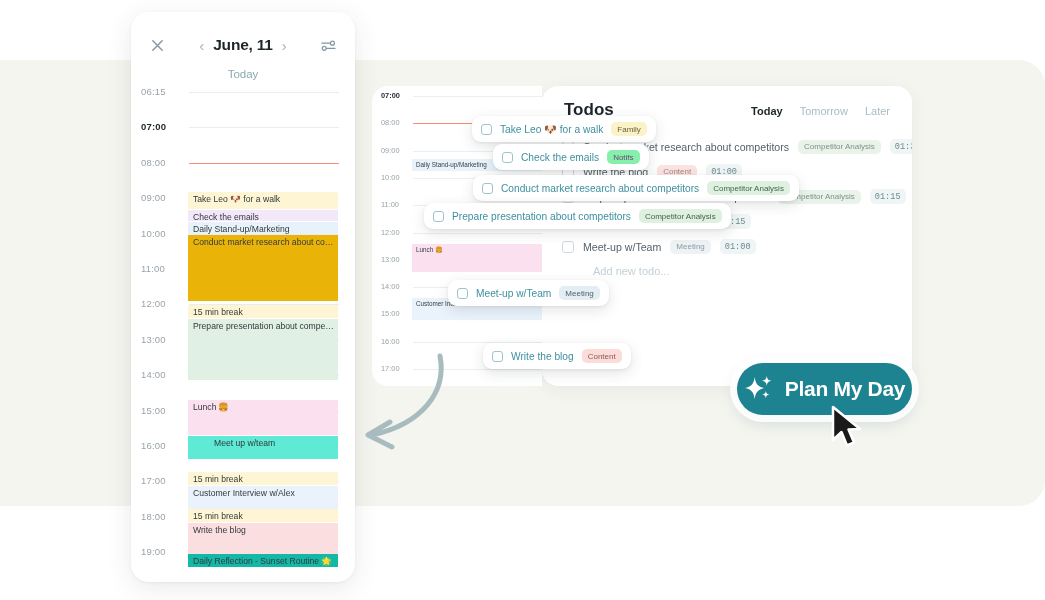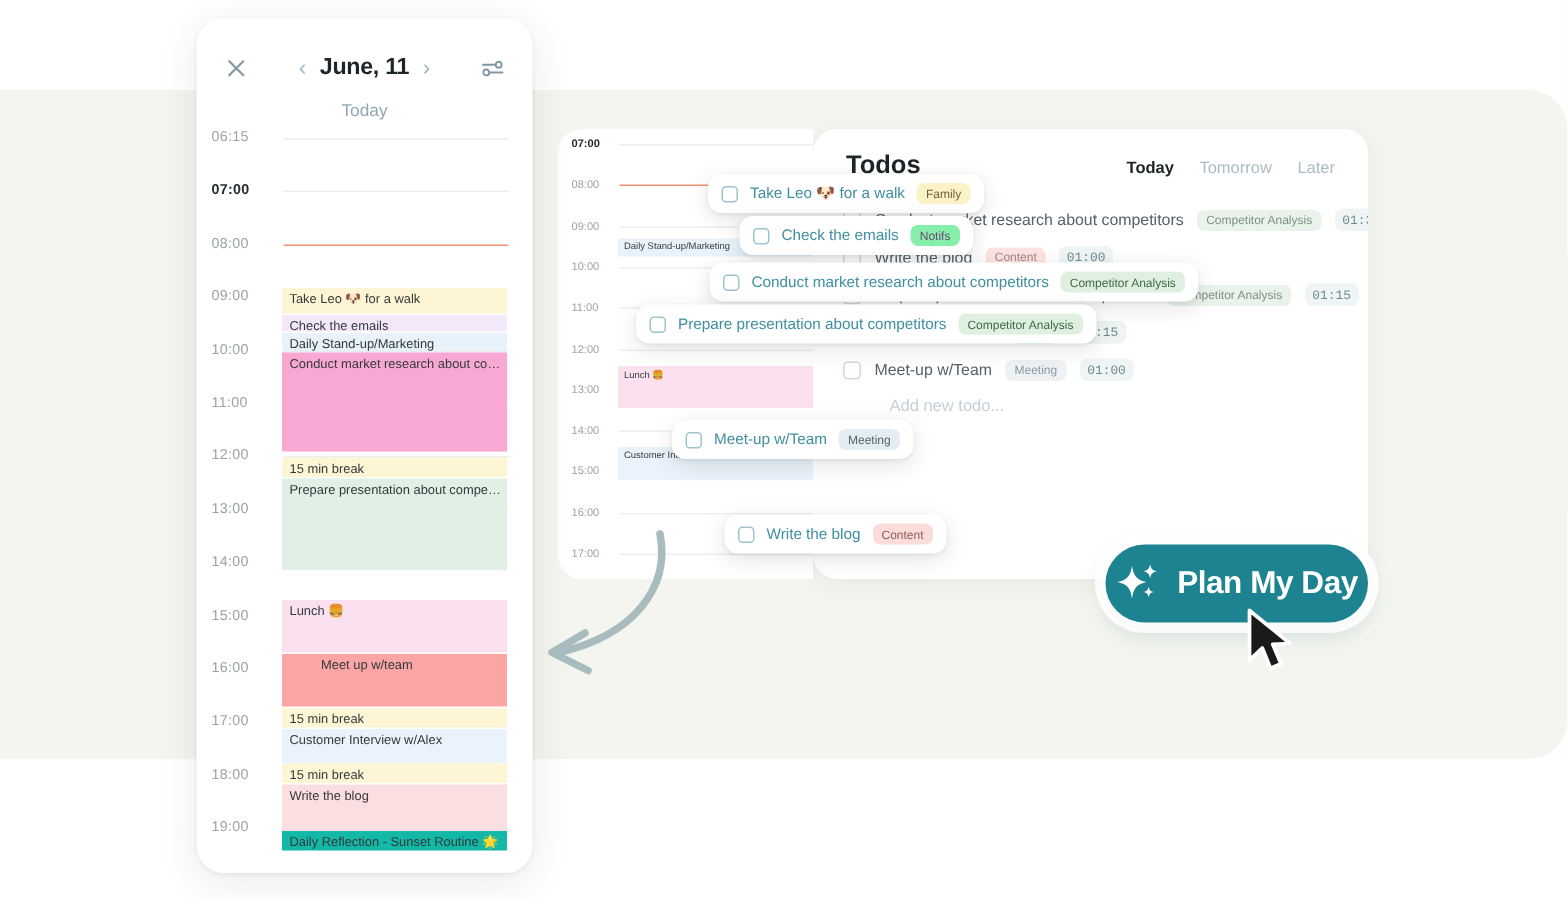--- a/index.html
+++ b/index.html
@@ -244,25 +244,25 @@
           <div class="hour-lbl">18:00</div>
           <div class="hour-line"></div>
         </div>
         <div class="hour-row" style="top: 460.2px;">
           <div class="hour-lbl">19:00</div>
           <div class="hour-line"></div>
         </div>
         <div class="ev" style="top: 100px; height: 17px; background: rgb(253, 245, 211);">Take Leo 🐶 for a walk</div>
         <div class="ev" style="top: 118px; height: 11px; background: rgb(243, 232, 250);">Check the emails</div>
         <div class="ev" style="top: 130px; height: 12px; background: rgb(232, 242, 250);">Daily Stand-up/Marketing</div>
-        <div class="ev" style="top: 143px; height: 66px; background: #f9a8d4;">Conduct market research about co…</div>
+        <div class="ev" style="top: 143px; height: 66px; background: #eab308;">Conduct market research about co…</div>
         <div class="ev" style="top: 213px; height: 13px; background: rgb(253, 245, 211);">15 min break</div>
         <div class="ev" style="top: 227px; height: 61px; background: rgb(225, 240, 228);">Prepare presentation about compe…</div>
         <div class="ev" style="top: 308px; height: 35px; background: rgb(251, 224, 240);">Lunch 🍔</div>
-        <div class="ev" style="top: 344px; height: 35px; background: #fca5a5; padding-left: 26px;">Meet up w/team</div>
+        <div class="ev" style="top: 344px; height: 23px; background: #5eead4; padding-left: 26px;">Meet up w/team</div>
         <div class="ev" style="top: 380px; height: 13px; background: rgb(253, 245, 211);">15 min break</div>
         <div class="ev" style="top: 394px; height: 23px; background: rgb(234, 243, 251);">Customer Interview w/Alex</div>
         <div class="ev" style="top: 417px; height: 13px; background: rgb(253, 245, 211);">15 min break</div>
         <div class="ev" style="top: 431px; height: 43px; background: rgb(251, 223, 224);">Write the blog</div>
         <div class="ev" style="top: 462px; height: 13px; background: #14b8a6;">Daily Reflection - Sunset Routine 🌟</div>
       </div>
   </div>
 
   <div class="mini-cal">
     <div class="mini-grid" id="mini-grid">

